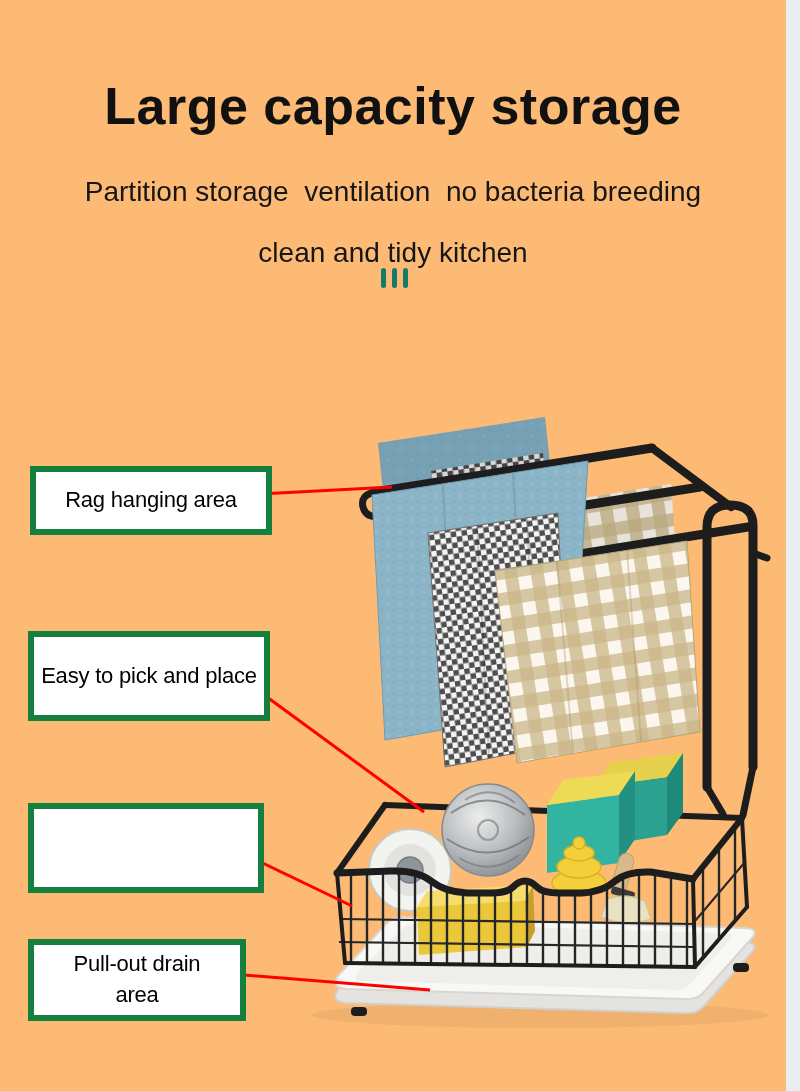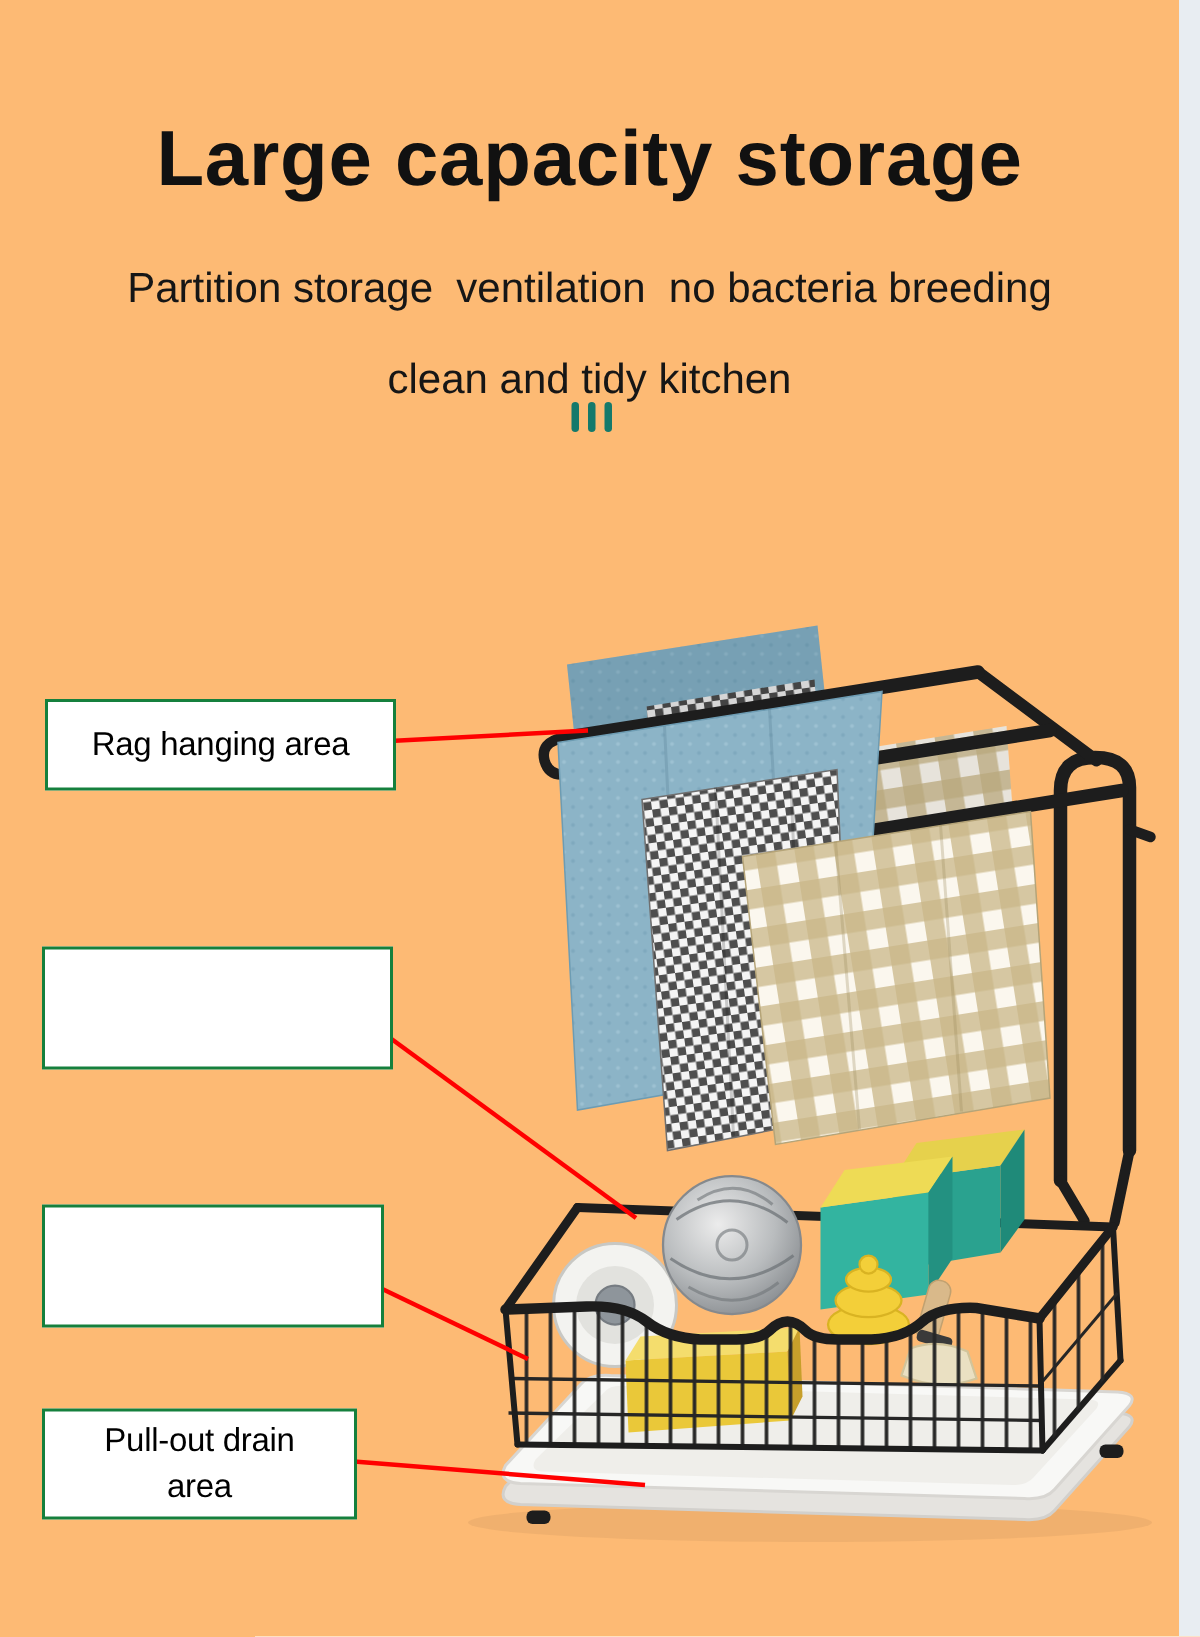--- a/index.html
+++ b/index.html
@@ -11,21 +11,21 @@
   .title{
     position:absolute;top:76px;left:0;width:786px;margin:0;text-align:center;
     font-size:52px;font-weight:700;letter-spacing:0.5px;color:#111;
   }
   .subtitle{position:absolute;left:0;width:786px;text-align:center;font-size:28px;color:#161616;}
   .subtitle.l1{top:176px;white-space:pre;}
   .subtitle.l2{top:220px;margin-top:17px;}
   .divider{position:absolute;top:268px;left:381px;display:flex;gap:6px;}
   .divider span{display:block;width:5px;height:20px;border-radius:3px;background:#15796b;}
   .callout{
-    position:absolute;background:#fff;border:2px solid #15803d;
+    position:absolute;background:#fff;border:6px solid #15803d;
     display:flex;flex-direction:column;align-items:center;justify-content:center;
     font-size:22px;line-height:1.4;text-align:center;color:#000;letter-spacing:-0.2px;
   }
   #c1{left:30px;top:466px;width:230px;height:57px;}
   #c2{left:28px;top:631px;width:230px;height:78px;}
   #c3{left:28px;top:803px;width:224px;height:78px;}
   #c4{left:28px;top:939px;width:206px;height:70px;}
   .product{position:absolute;left:295px;top:415px;width:500px;height:620px;}
   .leaders{position:absolute;left:0;top:0;width:800px;height:1091px;pointer-events:none;}
 </style>
@@ -195,20 +195,21 @@
     <line x1="256" y1="689" x2="424" y2="812" stroke="#ff0000" stroke-width="3"></line>
     <line x1="250" y1="857" x2="352" y2="906" stroke="#ff0000" stroke-width="3"></line>
     <line x1="232" y1="974" x2="430" y2="990" stroke="#ff0000" stroke-width="3"></line>
   </svg>
 
   <div class="callout" id="c1">
     <div>Rag hanging area</div>
     <div></div>
   </div>
   <div class="callout" id="c2">
+    <div>Easy to pick and place</div>
   </div>
   <div class="callout" id="c3">
   </div>
   <div class="callout" id="c4">
     <div>Pull-out drain</div>
     <div>area</div>
   </div>
 
 </div>
 

